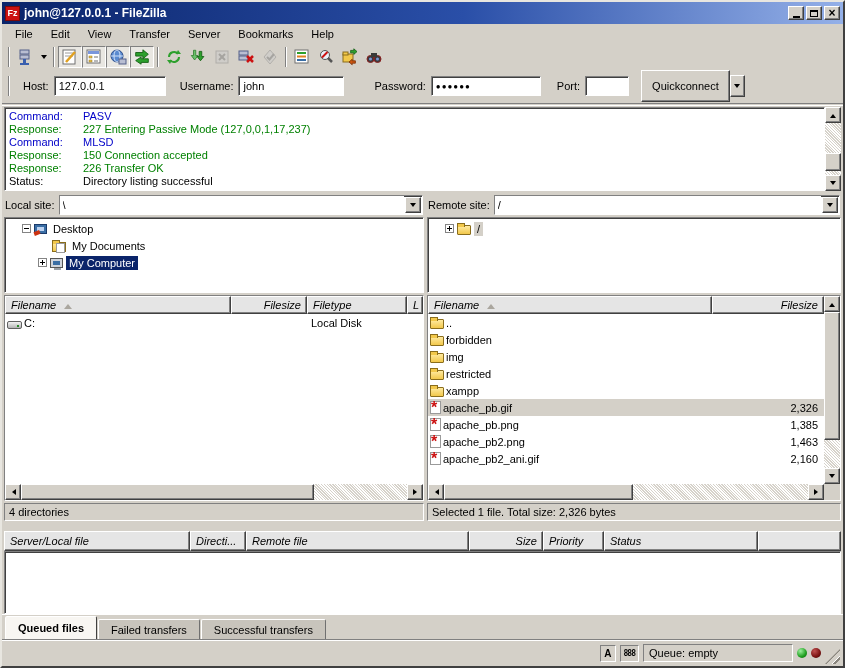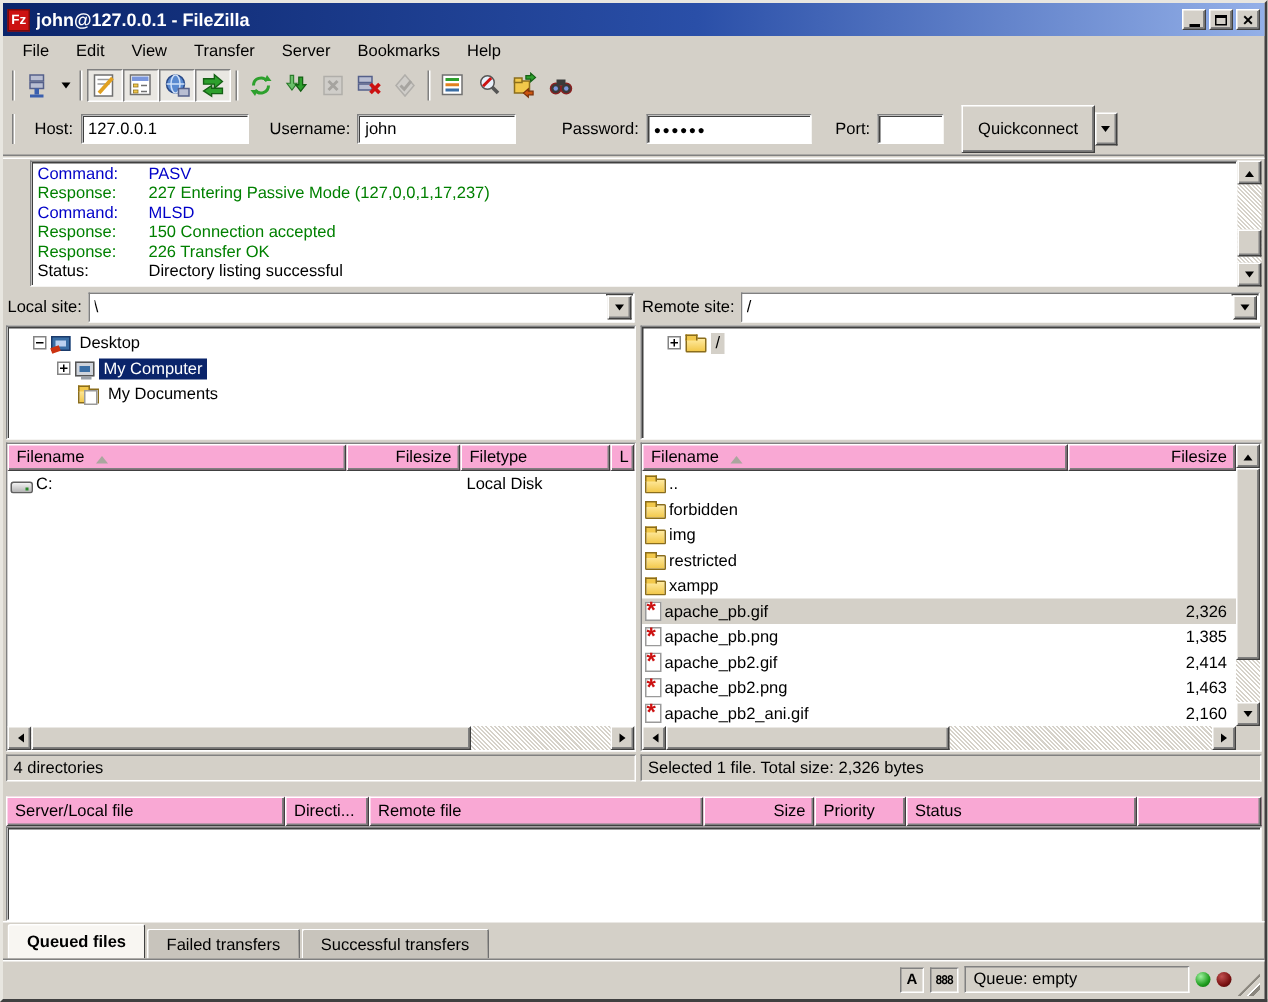--- a/index.html
+++ b/index.html
@@ -43,21 +43,21 @@
   .qlabel { margin:0 5px 0 10px; }
   .qfield { height:20px; background:#fff; border:1px solid; border-color:#808080 #fff #fff #808080;
     box-shadow:inset 1px 1px 0 #404040; font-family:"Liberation Sans",sans-serif; font-size:11px; padding:0 4px; outline:none; }
   .qc-btn { height:32px; padding:0 10px; margin-left:12px; font-size:11px; }
   .qc-dd { width:15px; height:22px; display:flex; align-items:center; justify-content:center; }
   .hr2 { height:3px; flex:none; border-top:1px solid #808080; border-bottom:1px solid #fff; margin-top:1px; }
 
   
   .logwrap { height:84px; flex:none; display:flex; margin:1px 2px 2px 2px; }
   .logbody { flex:1; background:#fff; border:1px solid; border-color:#808080 #fff #fff #808080;
-    box-shadow:inset 1px 1px 0 #404040; padding:2px 0 0 4px; overflow:hidden;margin-left:16px; }
+    box-shadow:inset 1px 1px 0 #404040; padding:2px 0 0 4px; overflow:hidden; }
   .logline { display:flex; line-height:13px; white-space:nowrap; }
   .loglabel { width:74px; flex:none; }
   .t-command { color:#0000c8; }
   .t-response { color:#008000; }
   .t-status { color:#000; }
 
   
   .vsb { width:16px; flex:none; display:flex; flex-direction:column; }
   .hsb { height:16px; flex:none; display:flex; }
   .sbtn { width:16px; height:16px; flex:none; display:flex; align-items:center; justify-content:center; }
@@ -89,21 +89,21 @@
   .tlabel { padding:1px 3px; white-space:nowrap; }
   .tlabel.sel-navy { background:#0a246a; color:#fff; }
   .tlabel.sel-gray { background:#d4d0c8; }
   .indent1 { margin-left:16px; }
 
   .listbox { height:206px; flex:none; background:#fff; border:1px solid; border-color:#808080 #fff #fff #808080;
     box-shadow:inset 1px 1px 0 #404040; display:flex; flex-direction:column; overflow:hidden; }
   .listmain { flex:1; display:flex; }
   .listcol { flex:1; display:flex; flex-direction:column; overflow:hidden; }
   .lheader { height:18px; flex:none; display:flex; background:#d4d0c8; }
-  .hcell { display:flex; align-items:center; padding:0 5px; border:1px solid; border-color:#ffffff #404040 #404040 #ffffff; box-shadow:inset -1px -1px 0 #808080; background:#f9a8d4; white-space:nowrap; overflow:hidden; }
+  .hcell { display:flex; align-items:center; padding:0 5px; border:1px solid; border-color:#ffffff #404040 #404040 #ffffff; box-shadow:inset -1px -1px 0 #808080; background:#e5e5e5; white-space:nowrap; overflow:hidden;font-style:italic; }
   .hcell.num { justify-content:flex-end; }
   .lrows { flex:1; background:#fff; overflow:hidden; }
   .lrow { height:17px; display:flex; align-items:center; }
   .lrow.sel { background:#d4d0c8; }
   .cellname { display:flex; align-items:center; gap:2px; padding-left:2px; overflow:hidden; white-space:nowrap; }
   .cellnum { text-align:right; padding-right:6px; white-space:nowrap; }
   .celltxt { padding-left:4px; white-space:nowrap; }
 
   .statusline { height:18px; flex:none; display:flex; align-items:center; padding:0 4px; margin-top:2px;
     border:1px solid; border-color:#808080 #fff #fff #808080; white-space:nowrap; overflow:hidden; }
@@ -373,28 +373,28 @@
             </div>
         </div>
       </div>
       <div class="treebox">
         <div class="trow">
           <span class="exp"></span>
           <span class="ic ic-desktop"></span>
           <span class="tlabel">Desktop</span>
         </div>
         <div class="trow indent1">
+          <span class="exp-space"></span>
+          <span class="ic ic-docs"></span>
+          <span class="tlabel">My Documents</span>
+        </div>
+        <div class="trow indent1">
           <span class="exp plus"></span>
           <span class="ic ic-computer"></span>
           <span class="tlabel sel-navy">My Computer</span>
-        </div>
-        <div class="trow indent1">
-          <span class="exp-space"></span>
-          <span class="ic ic-docs"></span>
-          <span class="tlabel">My Documents</span>
         </div>
       </div>
       <div class="listbox">
         <div class="lheader">
           <div class="hcell lc-name">
               <span>Filename</span>
               <span class="arr-up-pale" style="margin-left:8px"></span>
             </div>
           <div class="hcell lc-size num">Filesize</div>
           <div class="hcell lc-type">Filetype</div>
@@ -496,27 +496,20 @@
                     <span>apache_pb.gif</span>
                   </span>
                   <span class="cellnum rc-size">2,326</span>
                 </div>
               <div class="lrow">
                   <span class="cellname rc-name">
                     <span class="ic ic-imgfile"></span>
                     <span>apache_pb.png</span>
                   </span>
                   <span class="cellnum rc-size">1,385</span>
-                </div>
-              <div class="lrow">
-                  <span class="cellname rc-name">
-                    <span class="ic ic-imgfile"></span>
-                    <span>apache_pb2.gif</span>
-                  </span>
-                  <span class="cellnum rc-size">2,414</span>
                 </div>
               <div class="lrow">
                   <span class="cellname rc-name">
                     <span class="ic ic-imgfile"></span>
                     <span>apache_pb2.png</span>
                   </span>
                   <span class="cellnum rc-size">1,463</span>
                 </div>
               <div class="lrow">
                   <span class="cellname rc-name">

